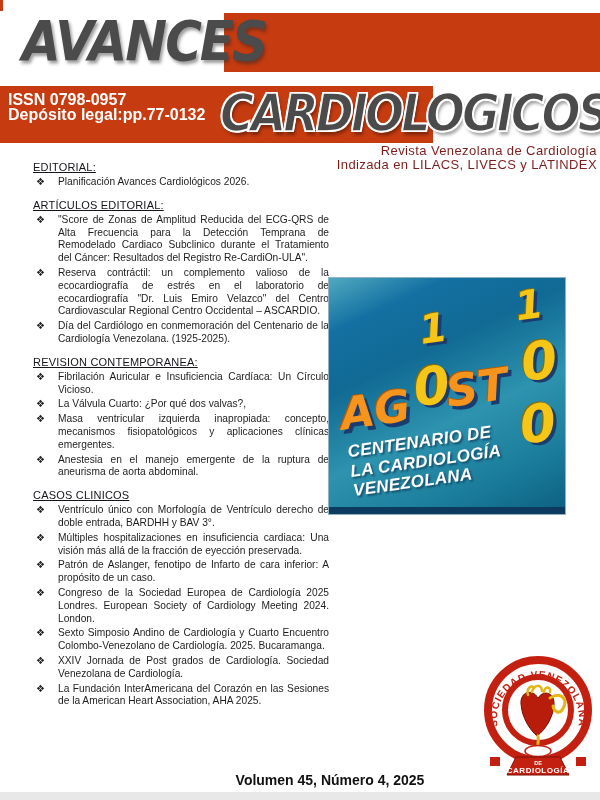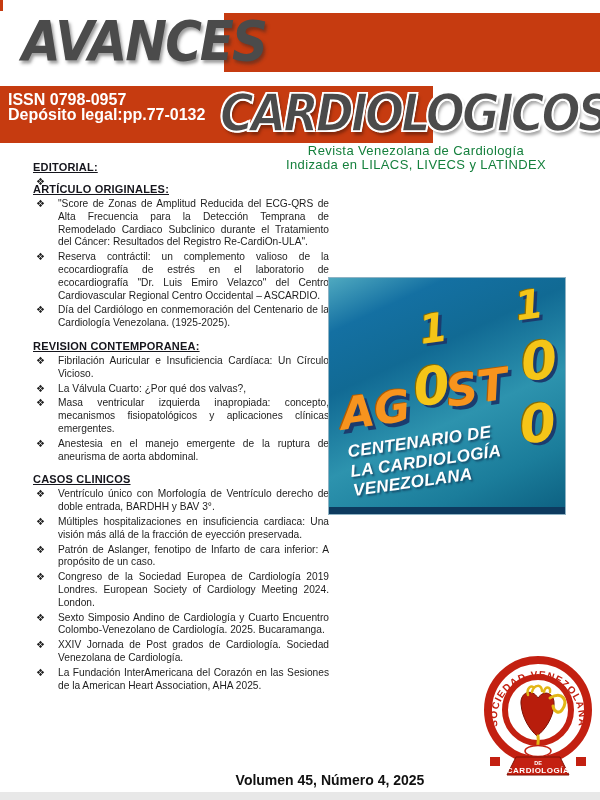--- a/index.html
+++ b/index.html
@@ -15,26 +15,26 @@
            transform:scaleY(1.12);transform-origin:left top;white-space:nowrap;}
   .red-band{position:absolute;left:0;top:86px;width:433px;height:57px;background:#c63b10;}
   .issn-block{position:absolute;left:8px;top:92px;color:#ffffff;font-weight:bold;
               font-size:16px;line-height:15px;}
   .cardiologicos{position:absolute;left:220px;top:82px;width:380px;
            font-family:"DejaVu Sans",sans-serif;font-weight:bold;font-style:italic;
            font-size:46px;line-height:56px;letter-spacing:-3px;color:#4b4b4b;
            -webkit-text-stroke:1.5px #ffffff;
            text-shadow:-1px -1px 0 #fff,1px -1px 0 #fff,-1px 1px 0 #fff,1px 1px 0 #fff,2px 3px 3px rgba(0,0,0,.35);
            transform:scaleY(1.12);transform-origin:left top;white-space:nowrap;}
-  .subtitle{position:absolute;left:235px;top:144px;width:362px;text-align:center;
-            color:#15803d;font-size:13px;line-height:13.5px;letter-spacing:.4px;}
+  .subtitle{position:absolute;left:235px;top:144px;width:362px;text-align:right;
+            color:#7f1d1d;font-size:13px;line-height:13.5px;letter-spacing:.4px;}
 
   
   .toc{position:absolute;left:33px;top:161px;width:296px;}
-  .toc-heading{font-size:11px;font-weight:bold;text-decoration:underline;
+  .toc-heading{font-size:11px;font-weight:normal;text-decoration:underline;
                color:#15151c;margin:10px 0 3px;letter-spacing:.2px;}
   .toc-heading:first-child{margin-top:0;}
   .toc-item{position:relative;padding-left:25px;margin-bottom:2px;font-size:10.2px;
             line-height:12.8px;color:#1d1d1d;text-align:justify;}
   .bullet{position:absolute;left:3px;top:0;font-size:10px;color:#222222;}
 
   
   .poster{position:absolute;left:328px;top:277px;width:236px;height:236px;
           border:1px solid #8fb3c4;overflow:hidden;
           background:linear-gradient(155deg,#4fa9c0 0%,#1470a2 16%,#116a94 34%,
@@ -76,35 +76,35 @@
     <div>Depósito legal:pp.77-0132</div>
   </div>
   <div class="cardiologicos">CARDIOLOGICOS</div>
   <div class="subtitle">
     <div>Revista Venezolana de Cardiología</div>
     <div>Indizada en LILACS, LIVECS y LATINDEX</div>
   </div>
 
   <div class="toc">
       <div class="toc-heading">EDITORIAL:</div>
-      <div class="toc-item"><span class="bullet">❖</span></div>
-      <div class="toc-heading">ARTÍCULO ORIGINALES:</div>
+      <div class="toc-item"><span class="bullet">❖</span><span>Planificación Avances Cardiológicos 2026.</span></div>
+      <div class="toc-heading">ARTÍCULOS EDITORIAL:</div>
       <div class="toc-item"><span class="bullet">❖</span><span>"Score de Zonas de Amplitud Reducida del ECG-QRS de Alta Frecuencia para la Detección Temprana de Remodelado Cardiaco Subclinico durante el Tratamiento del Cáncer: Resultados del Registro Re-CardiOn-ULA".</span></div>
       <div class="toc-item"><span class="bullet">❖</span><span>Reserva contráctil: un complemento valioso de la ecocardiografía de estrés en el laboratorio de ecocardiografía "Dr. Luis Emiro Velazco" del Centro Cardiovascular Regional Centro Occidental – ASCARDIO.</span></div>
       <div class="toc-item"><span class="bullet">❖</span><span>Día del Cardiólogo en conmemoración del Centenario de la Cardiología Venezolana.   (1925-2025).</span></div>
       <div class="toc-heading">REVISION CONTEMPORANEA:</div>
       <div class="toc-item"><span class="bullet">❖</span><span>Fibrilación Auricular e Insuficiencia Cardíaca: Un Círculo Vicioso.</span></div>
       <div class="toc-item"><span class="bullet">❖</span><span>La Válvula Cuarto: ¿Por qué dos valvas?,</span></div>
       <div class="toc-item"><span class="bullet">❖</span><span>Masa ventricular izquierda inapropiada: concepto, mecanismos fisiopatológicos y aplicaciones clínicas emergentes.</span></div>
       <div class="toc-item"><span class="bullet">❖</span><span>Anestesia en el manejo emergente de la ruptura de aneurisma de aorta abdominal.</span></div>
       <div class="toc-heading">CASOS CLINICOS</div>
       <div class="toc-item"><span class="bullet">❖</span><span>Ventrículo único con Morfología de Ventrículo derecho de doble entrada, BARDHH y BAV 3°.</span></div>
       <div class="toc-item"><span class="bullet">❖</span><span>Múltiples hospitalizaciones en insuficiencia cardiaca: Una visión más allá de la fracción de eyección preservada.</span></div>
       <div class="toc-item"><span class="bullet">❖</span><span>Patrón de Aslanger, fenotipo de Infarto de cara inferior: A propósito de un caso.</span></div>
-      <div class="toc-item"><span class="bullet">❖</span><span>Congreso de la Sociedad Europea de Cardiología 2019 Londres. European Society of Cardiology Meeting 2024. London.</span></div>
+      <div class="toc-item"><span class="bullet">❖</span><span>Congreso de la Sociedad Europea de Cardiología 2025 Londres. European Society of Cardiology Meeting 2024. London.</span></div>
       <div class="toc-item"><span class="bullet">❖</span><span>Sexto Simposio Andino de Cardiología y Cuarto Encuentro Colombo-Venezolano de Cardiología. 2025. Bucaramanga.</span></div>
       <div class="toc-item"><span class="bullet">❖</span><span>XXIV Jornada de Post grados de Cardiología. Sociedad Venezolana de Cardiología.</span></div>
       <div class="toc-item"><span class="bullet">❖</span><span>La Fundación InterAmericana del Corazón en las Sesiones de la American Heart Association, AHA 2025.</span></div>
     </div>
 
   <div class="poster">
     <div class="tilt">
       <span class="gold-digit d-top">1</span>
       <span class="orange-word word-ag">AG</span>
       <span class="gold-digit word-zero">0</span>

